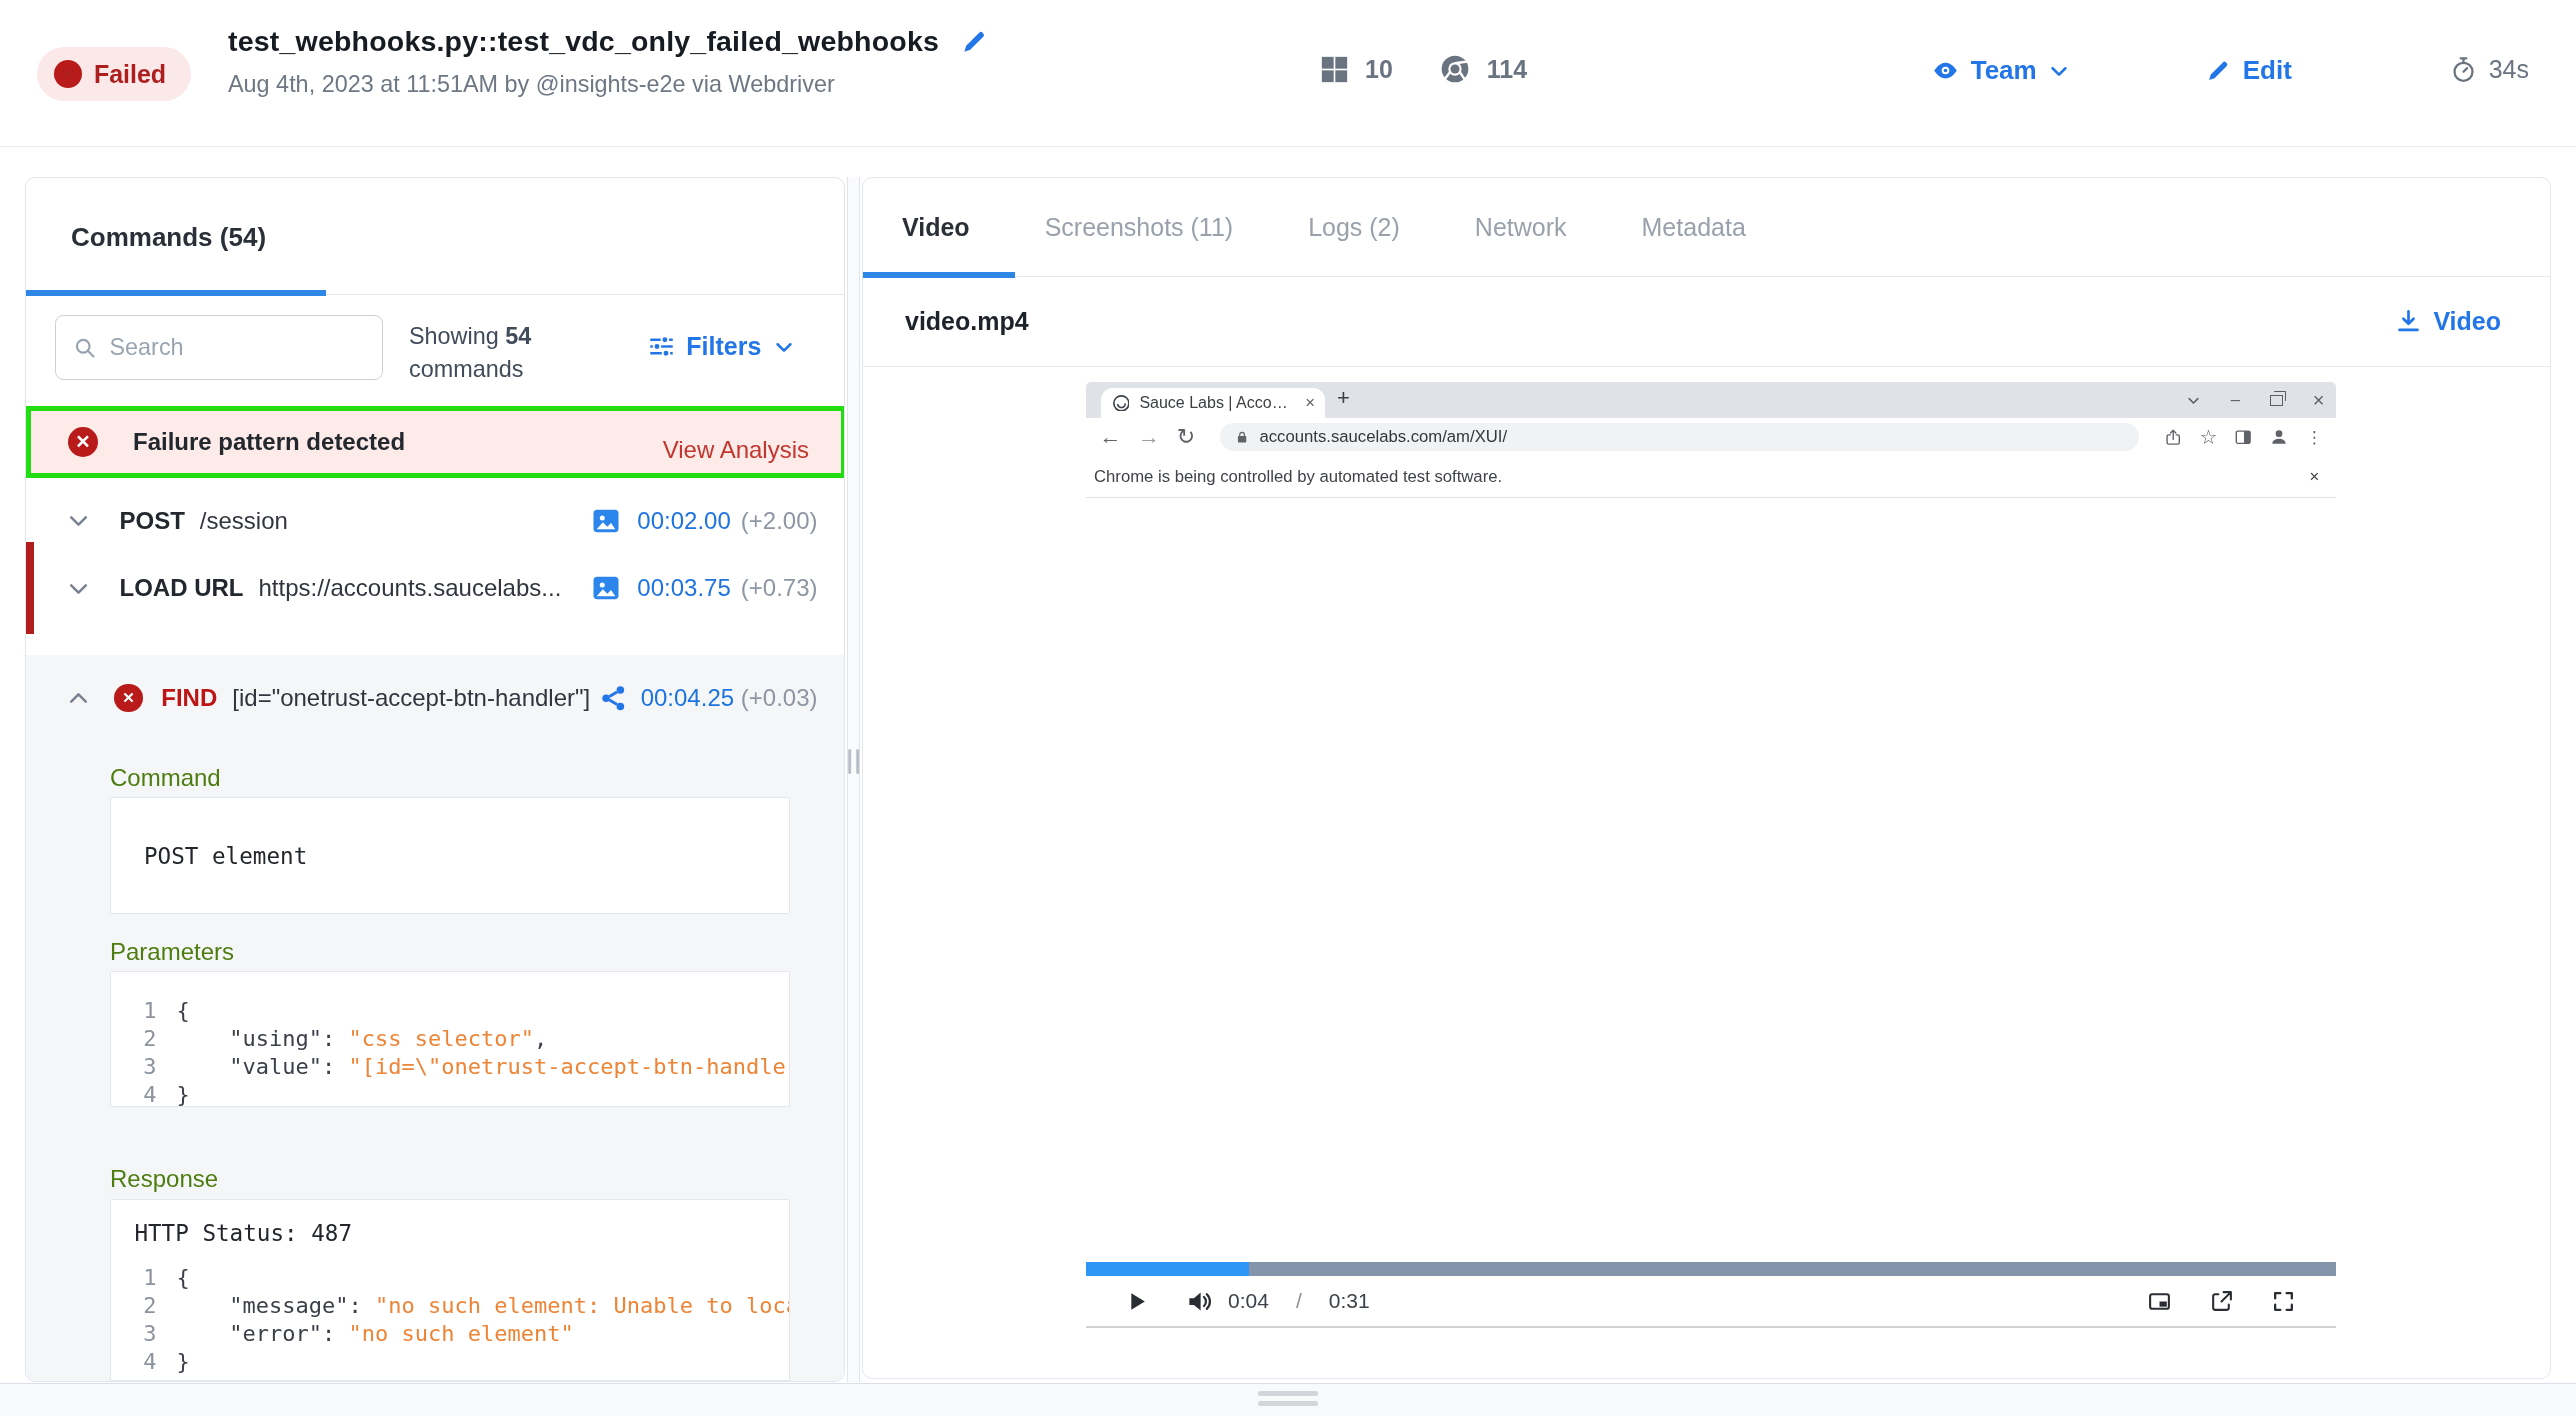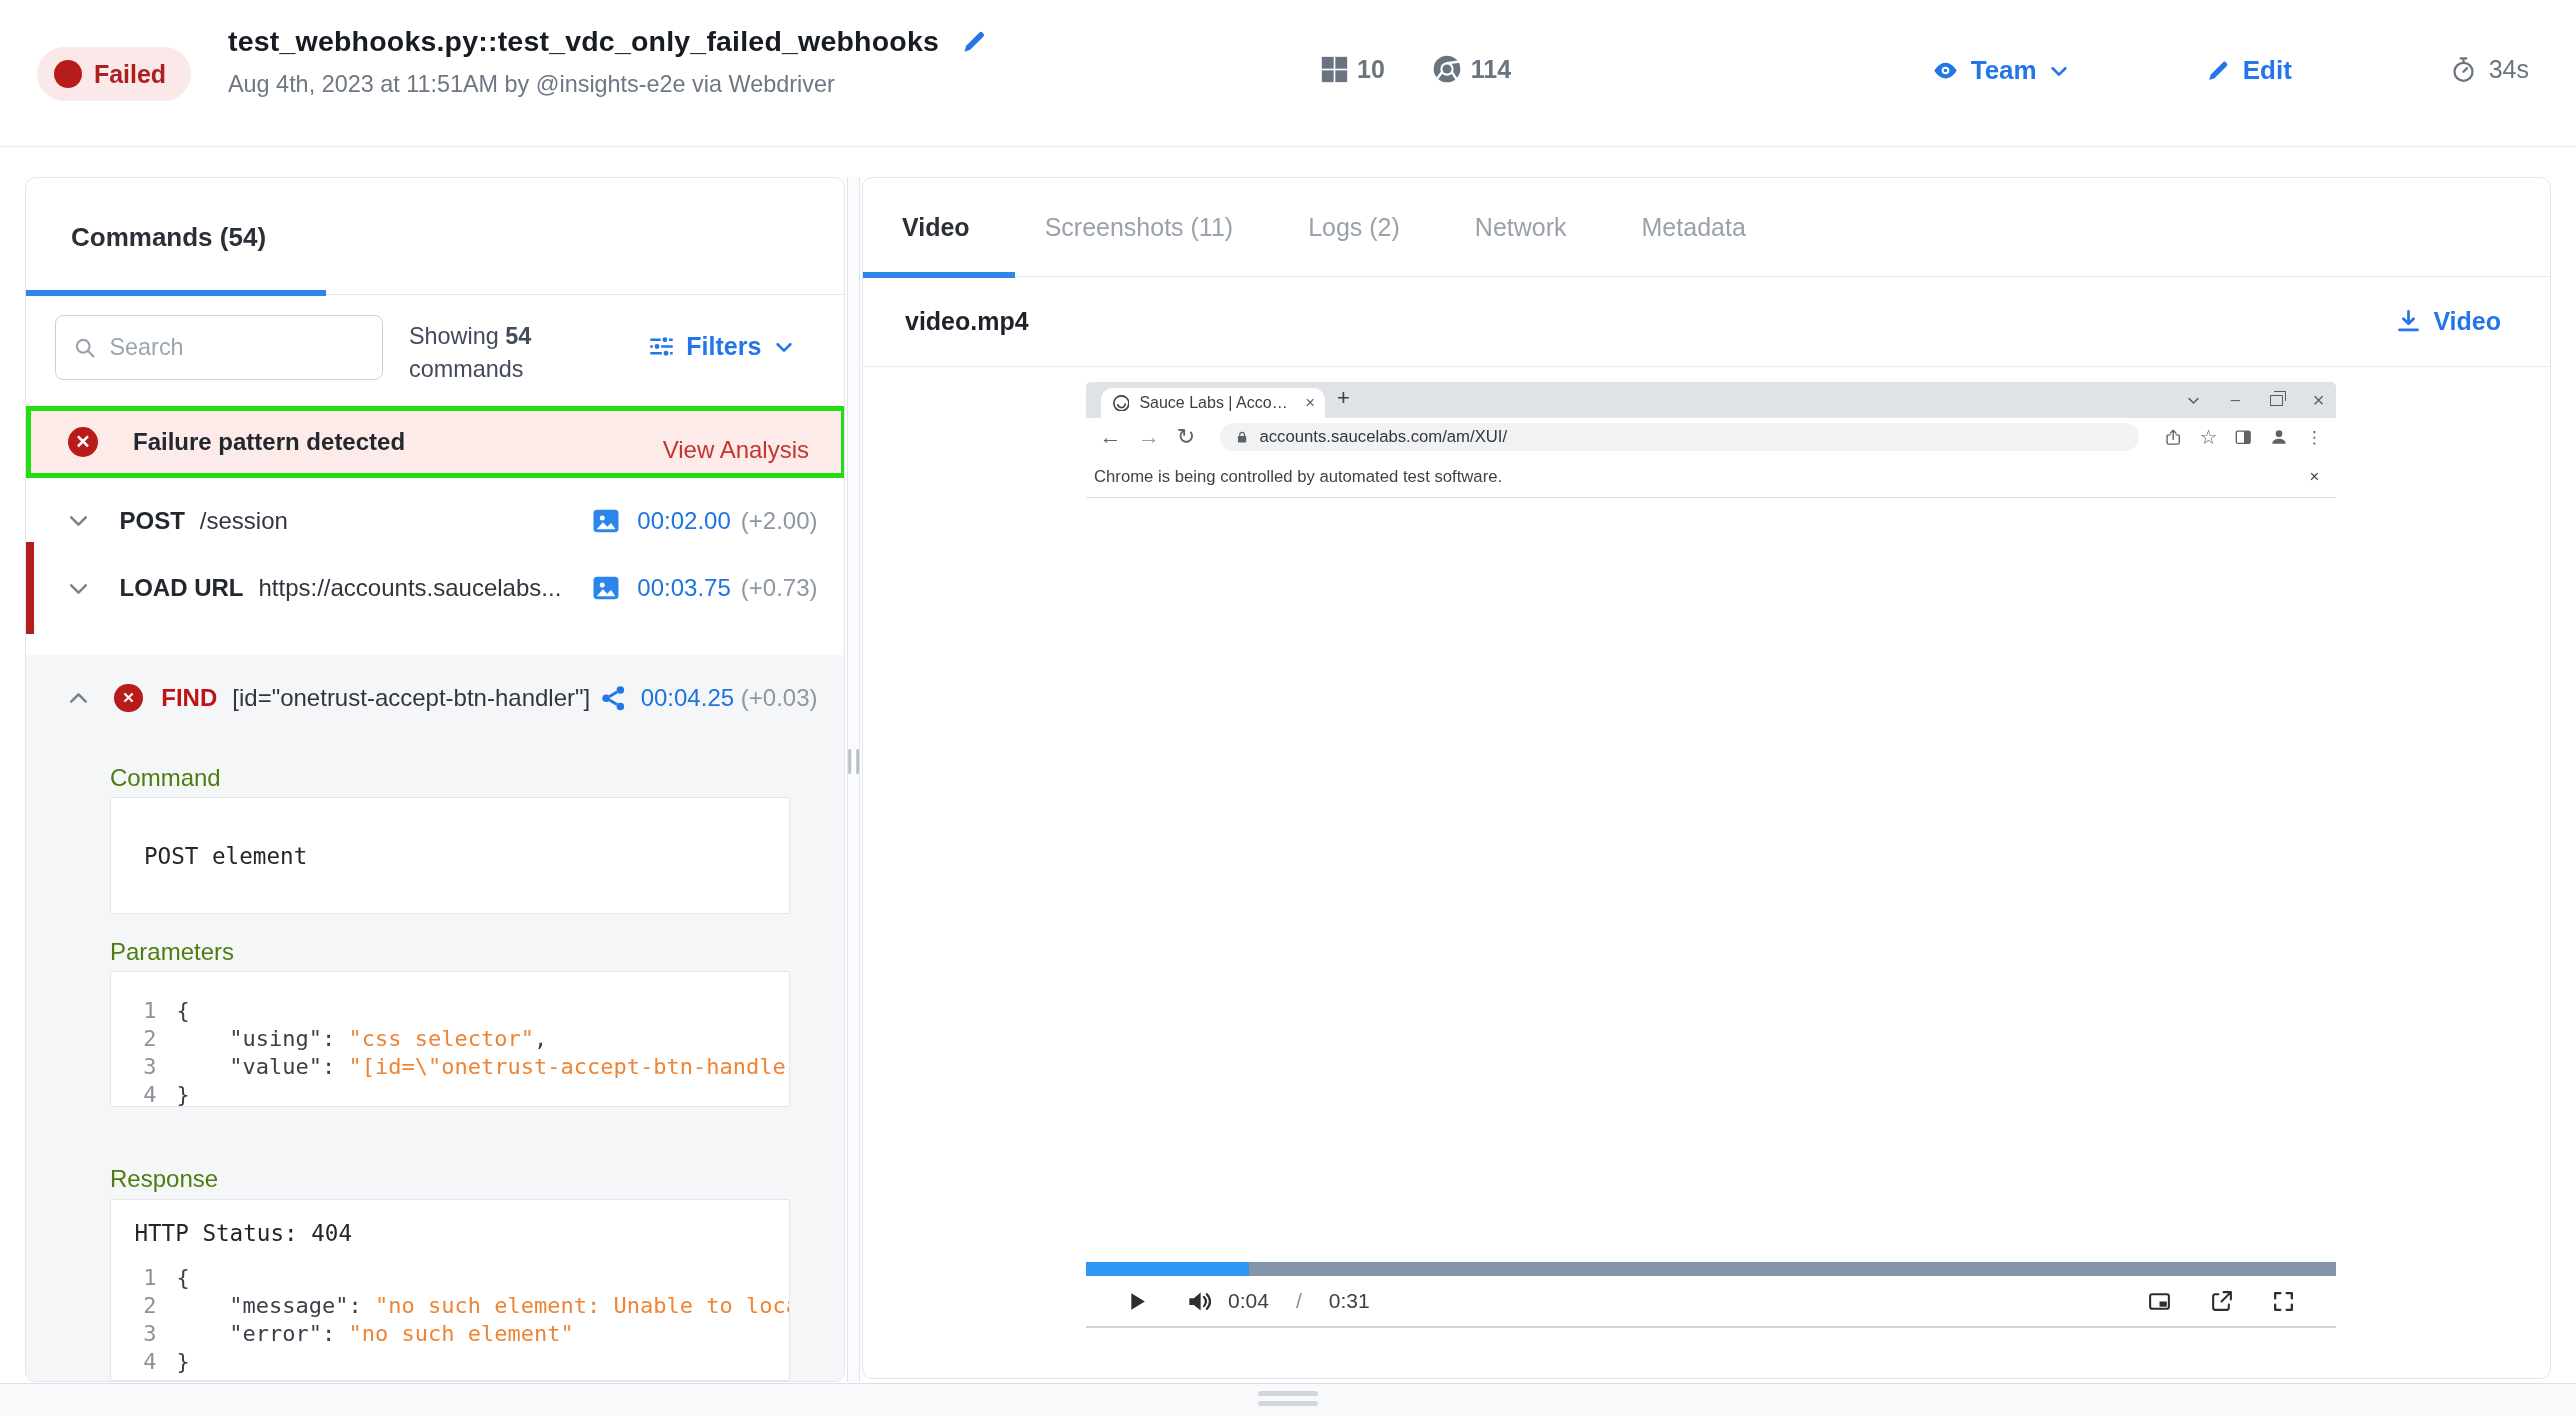--- a/index.html
+++ b/index.html
@@ -14,21 +14,21 @@
   .failed-badge { position:absolute; left:37px; top:47px; height:54px; display:flex; align-items:center; gap:11.7px;
     background:#fbe9e9; border-radius:28.5px; padding:0 25px 0 16.7px; }
   .failed-badge .xcircle { width:28.5px; height:28.5px; }
   .failed-badge span { font-size:25px; font-weight:bold; color:#ad1f1f; }
   .xcircle { border-radius:50%; background:#b91a1a; color:#fff; display:flex; align-items:center; justify-content:center; font-weight:bold; }
   .title-wrap { position:absolute; left:228px; top:25px; }
   .title-row { display:flex; align-items:center; gap:22px; }
   .test-title { font-size:28.5px; font-weight:bold; color:#171b22; letter-spacing:0.2px; }
   .subtitle { margin-top:13.4px; font-size:23.4px; color:#6e7784; }
   .platform { position:absolute; left:1321px; top:54px; display:flex; align-items:center; gap:47px; color:#6a7380; font-size:25px; font-weight:bold; }
-  .plat-item { display:flex; align-items:center; gap:9px; }
+  .plat-item { display:flex; align-items:center; gap:17px; }
   .hdr-action { position:absolute; top:55px; display:flex; align-items:center; gap:11.7px; font-size:26px; font-weight:bold; color:#2376e8; cursor:pointer; }
   .hdr-team { left:1932px; }
   .hdr-edit { left:2206px; }
   .hdr-timer { position:absolute; left:2450px; top:55px; display:flex; align-items:center; gap:11.7px; font-size:25px; color:#6a7380; }
 
   
   .left-card { position:absolute; left:25px; top:177px; width:820px; height:1205px; background:#fff;
     border:1.7px solid #e2e6ec; border-radius:10px; overflow:hidden; }
   .lc-tabs { position:relative; height:117px; border-bottom:1.7px solid #e5e8ee; }
   .lc-tab { position:absolute; left:45px; top:44px; font-size:26px; font-weight:bold; color:#2a2f38; }
@@ -327,21 +327,21 @@
       <div class="sec-label lbl-params">Parameters</div>
       <div class="code-box box-params">
         <div class="code-line"><span class="ln">1</span><span>{</span><span></span><span class="orange"></span><span></span></div>
         <div class="code-line"><span class="ln">2</span><span></span><span>    "using": </span><span class="orange">"css selector"</span><span>,</span></div>
         <div class="code-line"><span class="ln">3</span><span></span><span>    "value": </span><span class="orange">"[id=\"onetrust-accept-btn-handler\"]"</span><span></span></div>
         <div class="code-line"><span class="ln">4</span><span>}</span><span></span><span class="orange"></span><span></span></div>
       </div>
 
       <div class="sec-label lbl-response">Response</div>
       <div class="code-box box-response">
-        <div class="resp-status">HTTP Status: 404</div>
+        <div class="resp-status">HTTP Status: 487</div>
         <div class="code-line"><span class="ln">1</span><span>{</span><span></span><span class="orange"></span><span></span></div>
         <div class="code-line"><span class="ln">2</span><span></span><span>    "message": </span><span class="orange">"no such element: Unable to locate </span><span></span></div>
         <div class="code-line"><span class="ln">3</span><span></span><span>    "error": </span><span class="orange">"no such element"</span><span></span></div>
         <div class="code-line"><span class="ln">4</span><span>}</span><span></span><span class="orange"></span><span></span></div>
       </div>
     </div>
   </div>
 
   <div class="v-resizer">
     <span class="grip">

